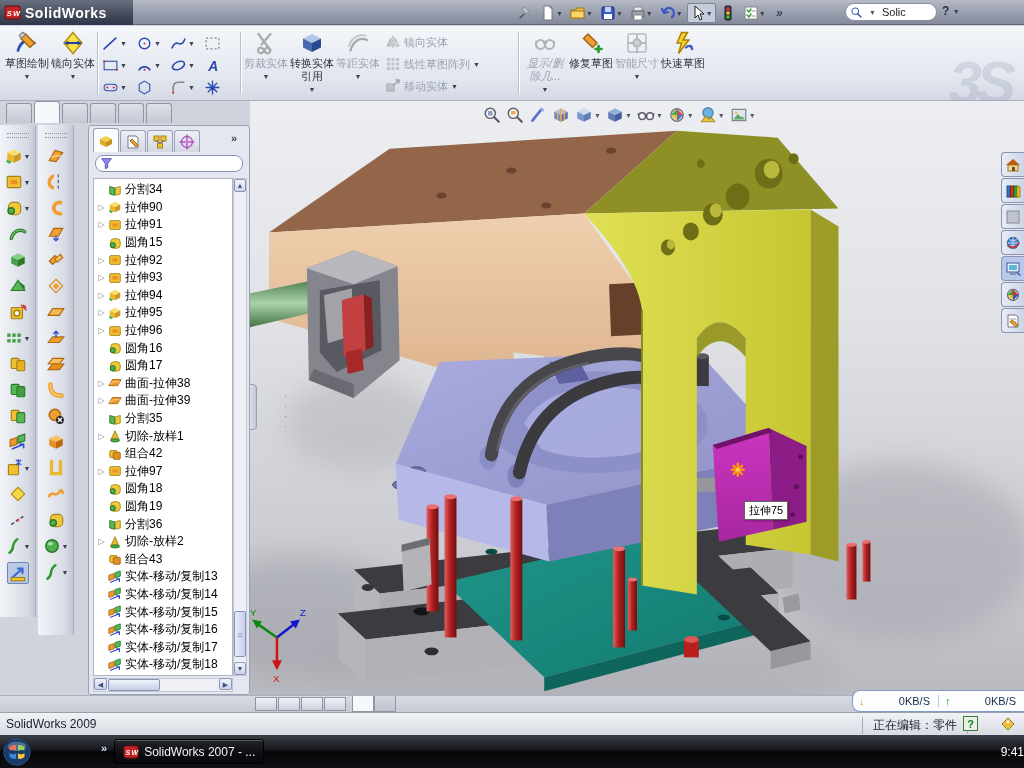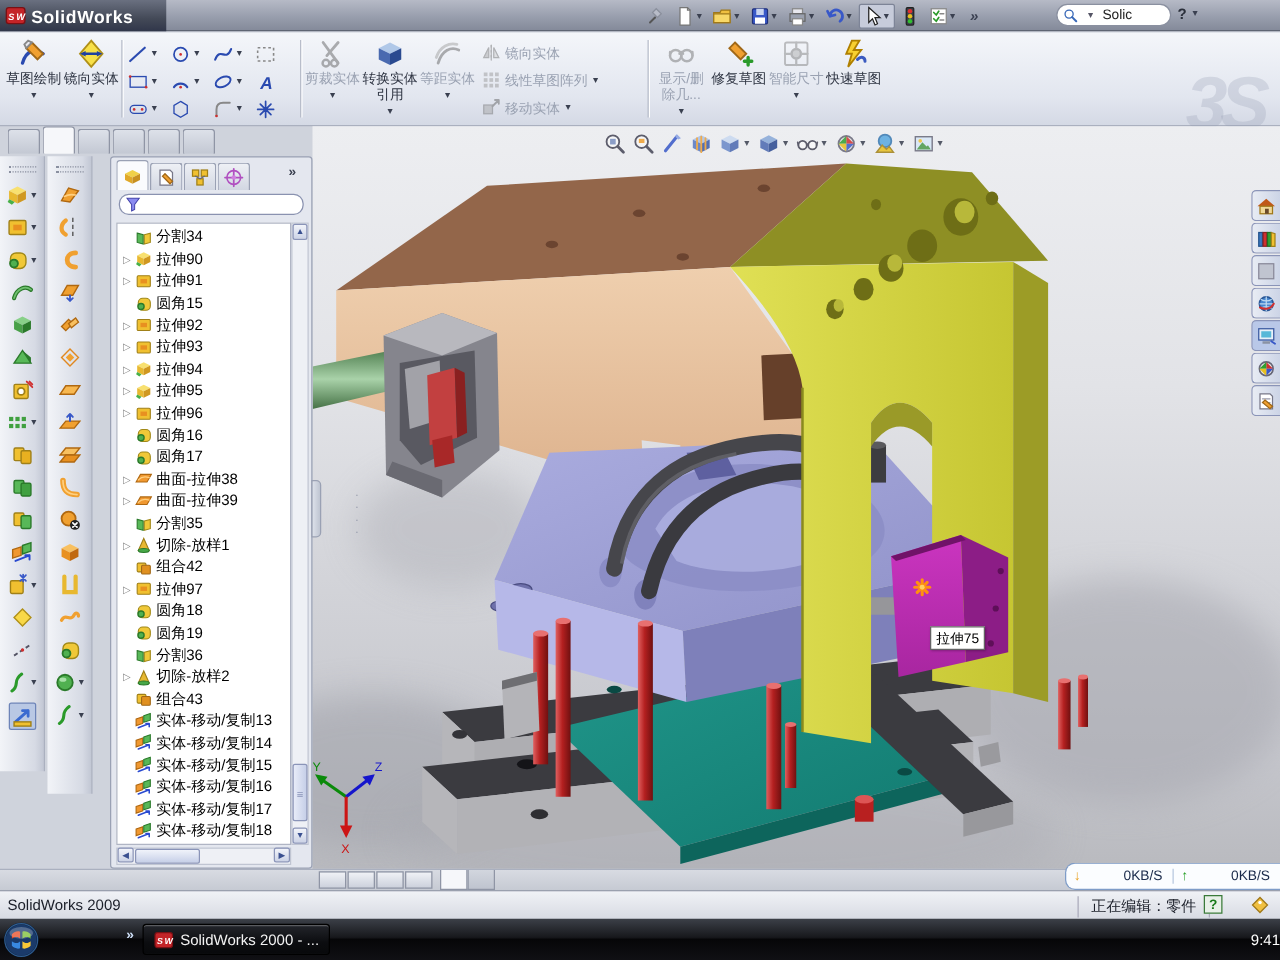--- a/index.html
+++ b/index.html
@@ -422,21 +422,21 @@
               <rect x="2" y="6" width="7" height="7" fill="#9aa0ae" stroke="#666" stroke-width="1"></rect>
               <path d="M9,7 L14,2 M14,2 L11,2 M14,2 L14,5" fill="none" stroke="#556" stroke-width="1.5" stroke-linecap="round" fill-rule="evenodd"></path>
             </svg>
           </i>
           <span>移动实体</span>
           <b class="dd">▼</b>
         </div>
     </div>
     <div class="cb-sep" style="left:518px;"></div>
     <div style="position:absolute;left:522px;top:0;">
-      <div class="cb-big disabled has-dd" style="position:relative;display:inline-block;vertical-align:top;">
+      <div class="cb-big disabled has-dd" style="position:relative;display:inline-block;vertical-align:top;font-style:italic;">
           <div class="cbicon"><i class="ic" style="width:24px;height:24px;"><svg viewBox="0 0 16 16" width="100%" height="100%">
                 <circle cx="5" cy="9" r="3" fill="none" stroke="#667" stroke-width="1.3"></circle>
                 <circle cx="11" cy="9" r="3" fill="none" stroke="#667" stroke-width="1.3"></circle>
                 <path d="M8,9 L8,9 M2,9 L2,7 M14,9 L14,7" fill="none" stroke="#667" stroke-width="1.2" stroke-linecap="round" fill-rule="evenodd"></path>
                 <path d="M7,8 Q8,6 9,8" fill="none" stroke="#667" stroke-width="1.2" stroke-linecap="round" fill-rule="evenodd"></path>
               </svg></i></div>
           <span>显示/删除几...</span><b class="dd">▼</b>
         </div><div class="cb-big" style="position:relative;display:inline-block;vertical-align:top;">
           <div class="cbicon"><i class="ic" style="width:24px;height:24px;"><svg viewBox="0 0 16 16" width="100%" height="100%">
                 <polygon points="6,2 12,8 9,11 3,5" fill="#f0a030" stroke="#a06818" stroke-width="1"></polygon>
@@ -1522,21 +1522,21 @@
     <span id="ql-chev">»</span>
     <div style="display:flex;">
       <div class="taskbtn active">
           <i class="ic" style="width:16px;height:16px;">
             <svg viewBox="0 0 16 16" width="100%" height="100%">
               <rect x="1" y="2" width="14" height="12" fill="#c42428" stroke="#7a1014" stroke-width="1" rx="2"></rect>
               <text x="2.5" y="11" font-size="7" fill="#fff" font-weight="bold" font-family="Liberation Sans,sans-serif">S</text>
               <text x="8.5" y="11" font-size="7" fill="#fff" font-weight="bold" font-family="Liberation Sans,sans-serif">W</text>
             </svg>
           </i>
-          <span>SolidWorks 2000 - ...</span>
+          <span>SolidWorks 2007 - ...</span>
         </div>
     </div>
     <div id="tray">
       <i class="ic" style="width:15px;height:15px;"></i>
         <i class="ic" style="width:15px;height:15px;"></i>
         <i class="ic" style="width:15px;height:15px;"></i>
         <i class="ic" style="width:15px;height:15px;"></i>
         <i class="ic" style="width:15px;height:15px;"></i>
         <i class="ic" style="width:15px;height:15px;"></i>
         <i class="ic" style="width:15px;height:15px;"></i>

